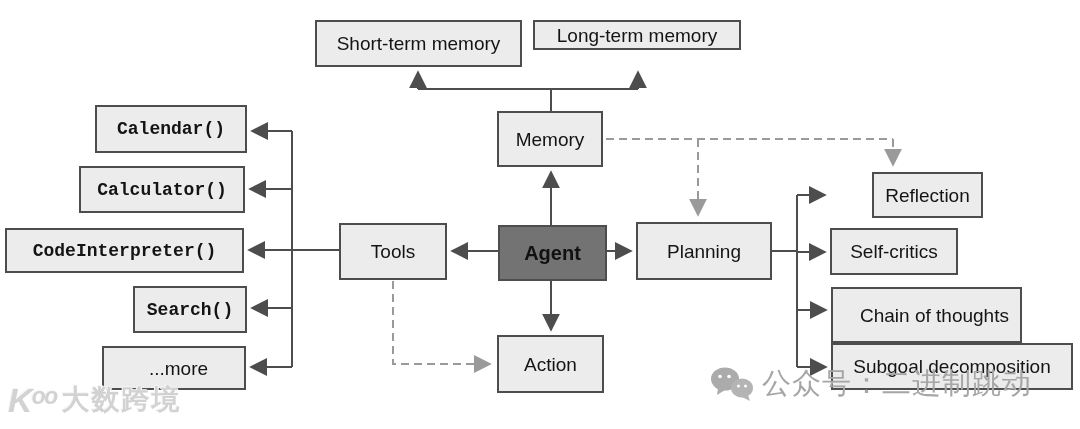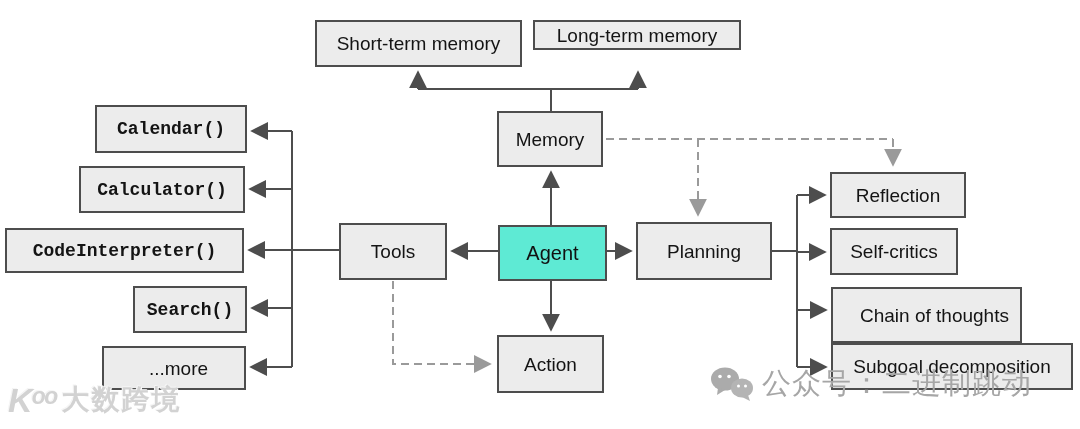--- a/index.html
+++ b/index.html
@@ -8,31 +8,31 @@
     overflow:hidden;font-family:"Liberation Sans",sans-serif;
   }
   #wires{position:absolute;left:0;top:0;z-index:1;pointer-events:none;}
   .n{
     position:absolute;z-index:2;box-sizing:border-box;
     display:flex;align-items:center;justify-content:center;
     background:#ececec;border:2px solid #4d4d4d;color:#141414;
     font-size:19px;line-height:1;white-space:nowrap;
   }
   .mono{font-family:"Liberation Mono","DejaVu Sans Mono",monospace;font-weight:bold;font-size:18px;}
-  .agent{background:#5eead4;font-weight:normal;font-size:20px;color:#111;}
+  .agent{background:#737373;font-weight:bold;font-size:20px;color:#111;}
 
   
   #n-stm{left:315px;top:20px;width:207px;height:47px;}
   #n-ltm{left:533px;top:20px;width:208px;height:30px;}
   #n-memory{left:497px;top:111px;width:106px;height:56px;}
   #n-agent{left:498px;top:225px;width:109px;height:56px;}
   #n-tools{left:339px;top:223px;width:108px;height:57px;}
   #n-action{left:497px;top:335px;width:107px;height:58px;}
   #n-planning{left:636px;top:222px;width:136px;height:58px;}
-  #n-reflection{left:830px;top:172px;width:136px;height:46px;}
+  #n-reflection{left:872px;top:172px;width:111px;height:46px;}
   #n-selfcritics{left:830px;top:228px;width:128px;height:47px;}
   #n-chain{left:831px;top:287px;width:191px;height:56px;padding-left:16px;}
   #n-subgoal{left:831px;top:343px;width:242px;height:47px;}
   #n-calendar{left:95px;top:105px;width:152px;height:48px;}
   #n-calculator{left:79px;top:166px;width:166px;height:47px;}
   #n-codeint{left:5px;top:228px;width:239px;height:45px;}
   #n-search{left:133px;top:286px;width:114px;height:47px;}
   #n-more{left:102px;top:346px;width:144px;height:44px;padding-left:9px;}
 
   

